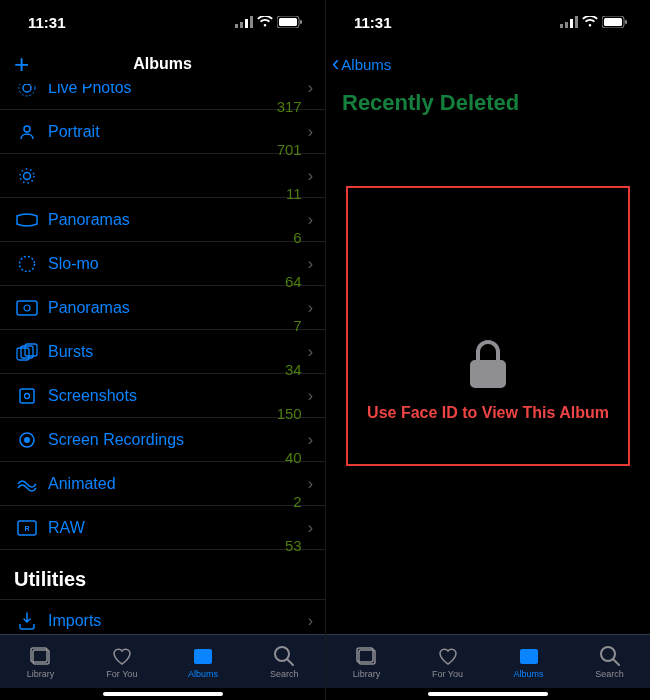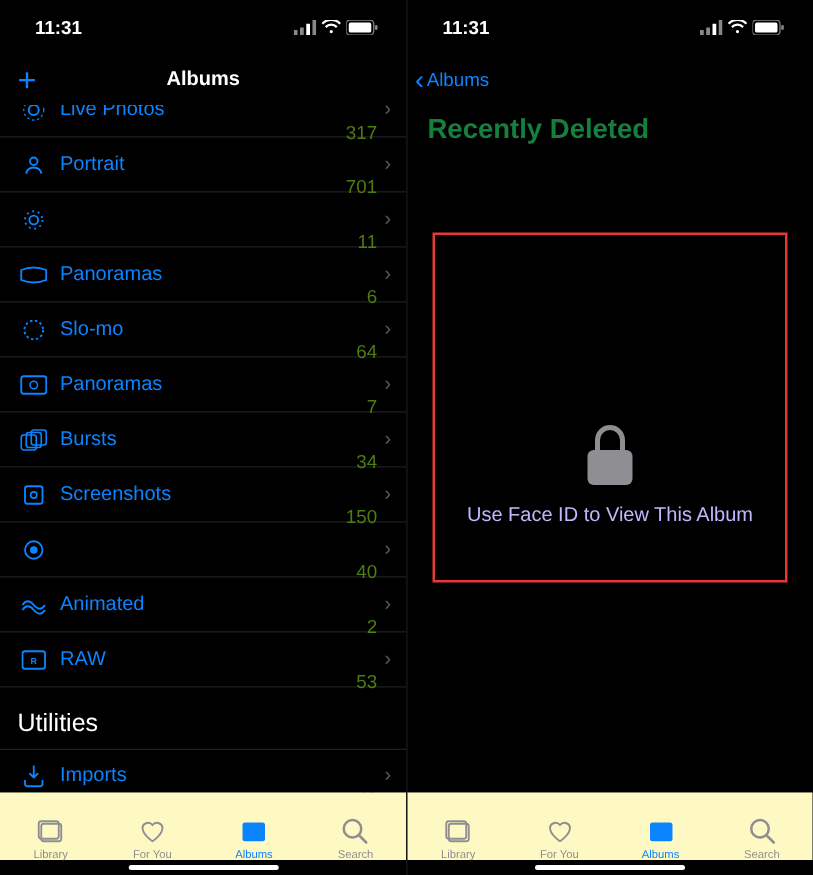--- a/index.html
+++ b/index.html
@@ -14,32 +14,32 @@
 .nav-back { position: absolute; left: 6px; color: #0a84ff; font-size: 15px; display: flex; align-items: center; }
 .nav-back .chev { font-size: 22px; margin-right: 2px; line-height: 1; }
 .big-title { color: #15803d; font-size: 22px; font-weight: 700; padding: 6px 16px 10px; }
 .list { flex: 1; overflow: hidden; }
 .row { display: flex; align-items: center; height: 44px; padding: 0 12px 0 14px; border-bottom: 1px solid rgba(255,255,255,0.12); color: #0a84ff; position: relative; }
 .row.first { border-top: 1px solid rgba(255,255,255,0.12); }
 .row .icon { width: 26px; height: 20px; display: flex; align-items: center; justify-content: center; color: #0a84ff; }
 .row .label { margin-left: 8px; font-size: 16px; }
 .row .count { margin-left: auto; color: #4d7c0f; font-size: 15px; margin-top: 36px; }
 .row .chev { color: #5a5a5e; font-size: 16px; margin-left: 6px; }
-.section-title { color: #fff; font-size: 20px; font-weight: 400; padding: 18px 14px 8px; }
+.section-title { color: #fff; font-size: 20px; font-weight: 700; padding: 18px 14px 8px; }
 .red-box { border: 2px solid #e53935; position: absolute; pointer-events: none; }
-.tabbar { height: 54px; display: flex; border-top: 1px solid rgba(255,255,255,0.15); background: #fef9c3; align-items: flex-end; }
+.tabbar { height: 54px; display: flex; border-top: 1px solid rgba(255,255,255,0.15); background: #0f172a; }
 .tab { flex: 1; display: flex; flex-direction: column; align-items: center; justify-content: center; gap: 2px; color: #8e8e93; font-size: 9px; }
 .tab.active { color: #0a84ff; }
 .tab .ticon { width: 24px; height: 22px; display: flex; align-items: center; justify-content: center; }
 .home-ind { height: 12px; display: flex; align-items: center; justify-content: center; }
 .home-ind div { width: 120px; height: 4px; background: #fff; border-radius: 3px; }
 .center-pane { flex: 1; display: flex; align-items: center; justify-content: center; position: relative; }
 .lock-msg { display: flex; flex-direction: column; align-items: center; gap: 14px; }
 .lock-msg .big-lock { color: #8e8e93; }
-.lock-msg .msg { color: #c4b5fd; font-size: 16px; font-weight: 400; text-align: right; }
+.lock-msg .msg { color: #ef4444; font-size: 16px; font-weight: 700; text-align: right; }
 svg { display: block; }
 </style>
 </head>
 <body>
 
 <div class="phone">
   <div class="status-bar">
     <span>11:31</span>
     <div class="status-right">
       <svg width="18" height="12" viewBox="0 0 18 12">
@@ -151,20 +151,21 @@
       <span class="count">150</span>
       <span class="chev">›</span>
     </div>
     <div class="row">
       <span class="icon">
           <svg width="20" height="20" viewBox="0 0 20 20">
             <circle cx="10" cy="10" r="7" fill="none" stroke="#0a84ff" stroke-width="1.5"></circle>
             <circle cx="10" cy="10" r="3" fill="#0a84ff"></circle>
           </svg>
         </span>
+      <span class="label">Screen Recordings</span>
       <span class="count">40</span>
       <span class="chev">›</span>
     </div>
     <div class="row">
       <span class="icon">
           <svg width="22" height="16" viewBox="0 0 22 16">
             <path d="M2 8 Q6 2 11 8 T20 8" fill="none" stroke="#0a84ff" stroke-width="1.5"></path>
             <path d="M2 12 Q6 6 11 12 T20 12" fill="none" stroke="#0a84ff" stroke-width="1.5"></path>
           </svg>
         </span>

